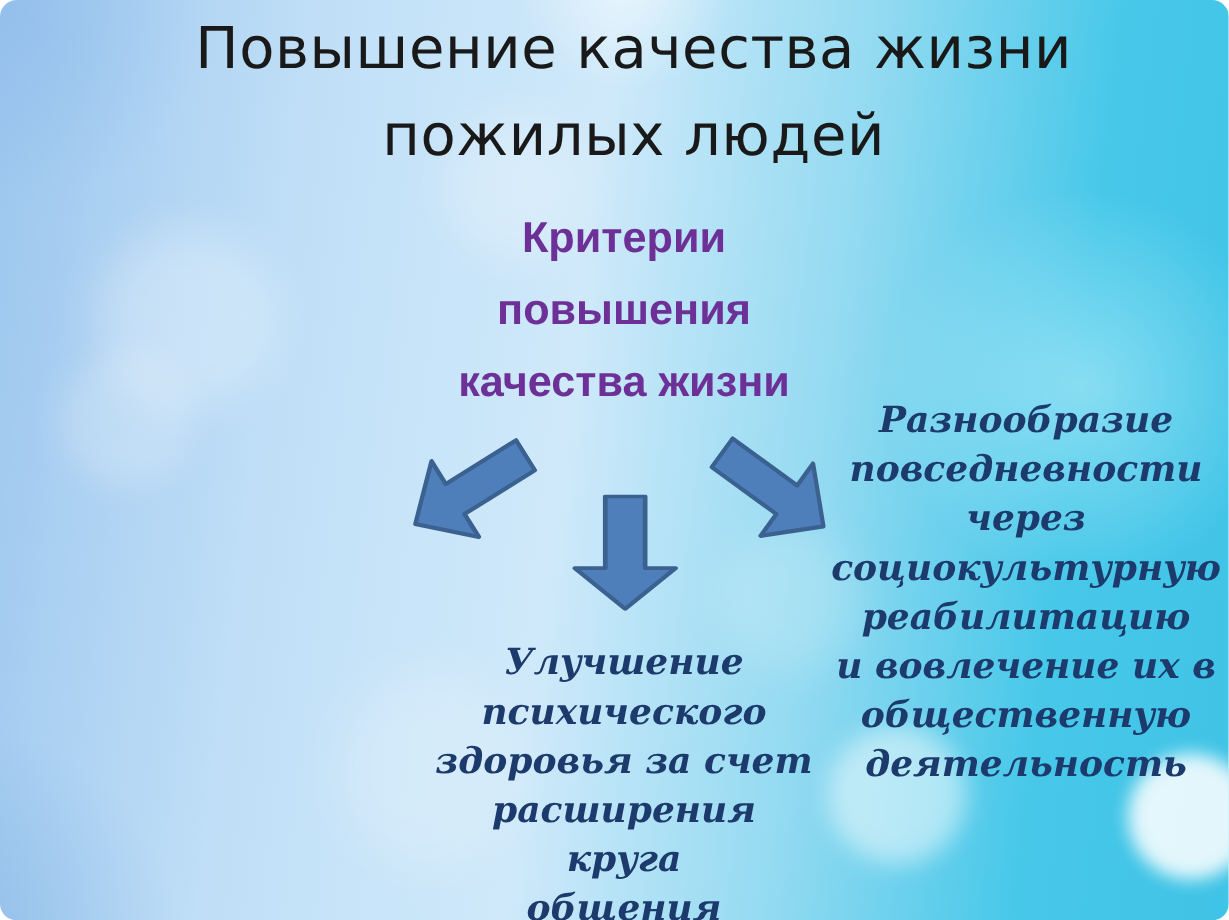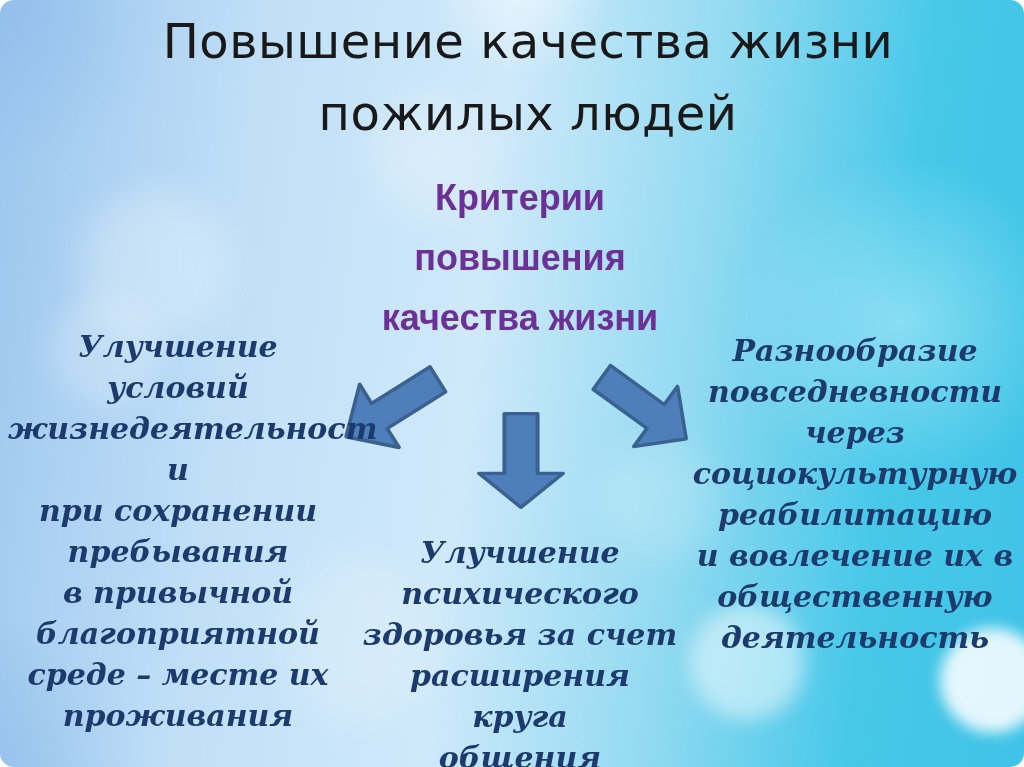--- a/index.html
+++ b/index.html
@@ -83,29 +83,20 @@
       <polygon points="28,2 62,2 62,76 88,76 45,118 2,76 28,76" fill="#4e7fba" stroke="#3a618f" stroke-width="4" stroke-linejoin="round"></polygon>
     </svg>
   </div>
 
   <div class="arrow arrow-right">
     <svg viewBox="0 0 90 120" preserveAspectRatio="none">
       <polygon points="28,2 62,2 62,76 88,76 45,118 2,76 28,76" fill="#4e7fba" stroke="#3a618f" stroke-width="4" stroke-linejoin="round"></polygon>
     </svg>
   </div>
 
-  <div class="crit crit-left">Улучшение условий
-жизнедеятельност
-и
-при сохранении
-пребывания
-в привычной
-благоприятной
-среде – месте их
-проживания</div>
 
   <div class="crit crit-middle">Улучшение
 психического
 здоровья за счет
 расширения круга
 общения</div>
 
   <div class="crit crit-right">Разнообразие
 повседневности
 через

